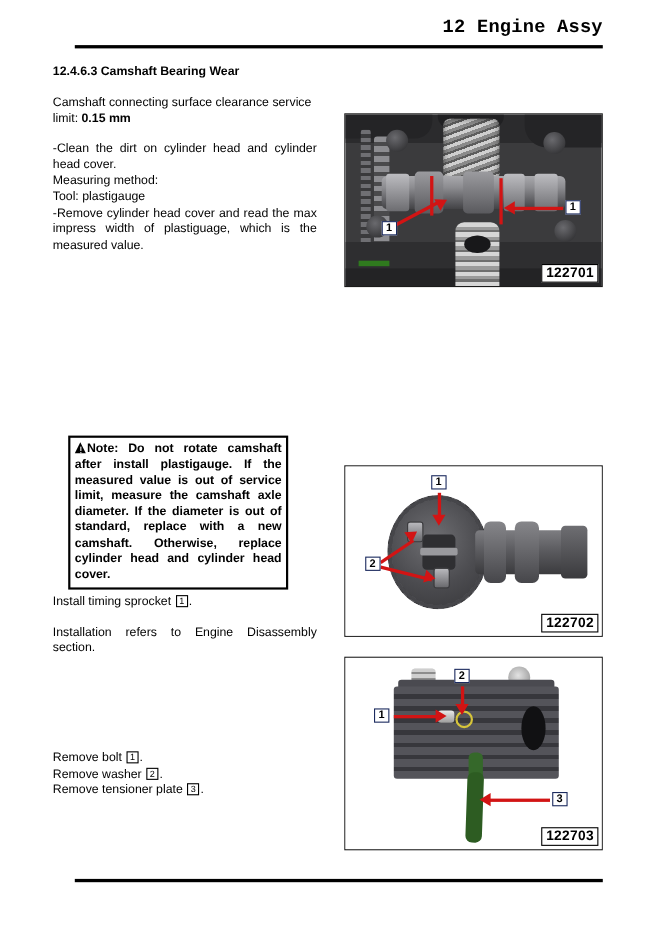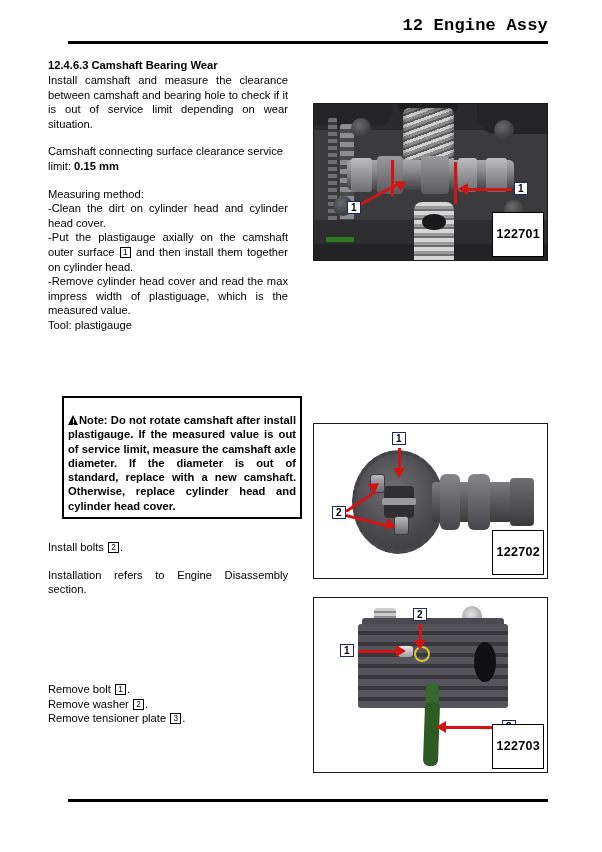--- a/index.html
+++ b/index.html
@@ -104,24 +104,24 @@
     background: #fff;
     min-width: 6px;
     text-align: center;
   }
 
   
   .note-box {
     position: absolute;
     left: 62px;
     top: 396px;
-    width: 240px;
+    width: 200px;
     box-sizing: border-box;
     border: 2px solid #000;
-    padding: 15px 4px 4px 4px;
+    padding: 3px 4px 4px 4px;
     background: #fff;
   }
   .note-text {
     font-size: 11.2px;
     font-weight: bold;
     line-height: 14.3px;
     text-align: justify;
     text-justify: inter-word;
     margin: 0;
   }
@@ -177,21 +177,21 @@
   }
   .fig-id {
     position: absolute;
     right: 3px;
     bottom: 3px;
     border: 1px solid #000;
     background: #fff;
     font-size: 12.5px;
     font-weight: bold;
     line-height: 15px;
-    padding: 14px 3px;
+    padding: 0 3px;
     letter-spacing: .3px;
     z-index: 40;
   }
 
   
   .fcall {
     position: absolute;
     border: 1.3px solid #1b2a5e;
     background: #fff;
     color: #000;
@@ -437,48 +437,46 @@
 
   <div class="header">
     <div class="header-title">12 Engine Assy</div>
   </div>
   <div class="header-rule"></div>
 
   <div class="text-col">
 
     <div class="h3">12.4.6.3 Camshaft Bearing Wear</div>
 
-    <div class="para">Install camshaft and measure the clearance between camshaft and bearing hole to check if it is out of service limit depending on wear situation.</div>
 
     <div class="spacer-md"></div>
 
     <div class="para nojust"><span>Camshaft connecting surface clearance service limit:</span> <b class="tight">0.15 mm</b></div>
 
     <div class="spacer-md"></div>
 
+    <div class="para">-Clean the dirt on cylinder head and cylinder head cover.</div>
+
     <div class="para nojust">Measuring method:</div>
 
-    <div class="para">-Clean the dirt on cylinder head and cylinder head cover.</div>
-
-    <div class="para"><span>-Put the plastigauge axially on the camshaft outer surface</span> <span class="cbox">1</span> <span>and then install them together on cylinder head.</span></div>
-
+
+
+    <div class="para nojust">Tool: plastigauge</div>
 
     <div class="para">-Remove cylinder head cover and read the max impress width of plastiguage, which is the measured value.</div>
-
-    <div class="para nojust">Tool: plastigauge</div>
 
   </div>
 
   <div class="note-box">
     <div class="note-text"><span class="warn-tri"><span class="tri"></span><span class="bang"></span></span><span>Note:</span> <span>Do not rotate camshaft after install plastigauge. If the measured value is out of service limit, measure the camshaft axle diameter. If the diameter is out of standard, replace with a new camshaft. Otherwise, replace cylinder head and cylinder head cover.</span></div>
   </div>
 
   <div class="text-col" style="top:534px;">
     <div class="spacer-sm"></div>
-    <div class="para nojust"><span>Install bolts</span> <span class="cbox">2</span><span>.</span></div>
+    <div class="para nojust"><span>Install timing sprocket</span> <span class="cbox">1</span><span>.</span></div>
     <div class="spacer-md"></div>
     <div class="para">Installation refers to Engine Disassembly section.</div>
   </div>
 
   <div class="text-col" style="top:682px;">
     <div class="para nojust"><span>Remove bolt</span> <span class="cbox">1</span><span>.</span></div>
     <div class="para nojust"><span>Remove washer</span> <span class="cbox">2</span><span>.</span></div>
     <div class="para nojust"><span>Remove tensioner plate</span> <span class="cbox">3</span><span>.</span></div>
   </div>
 

